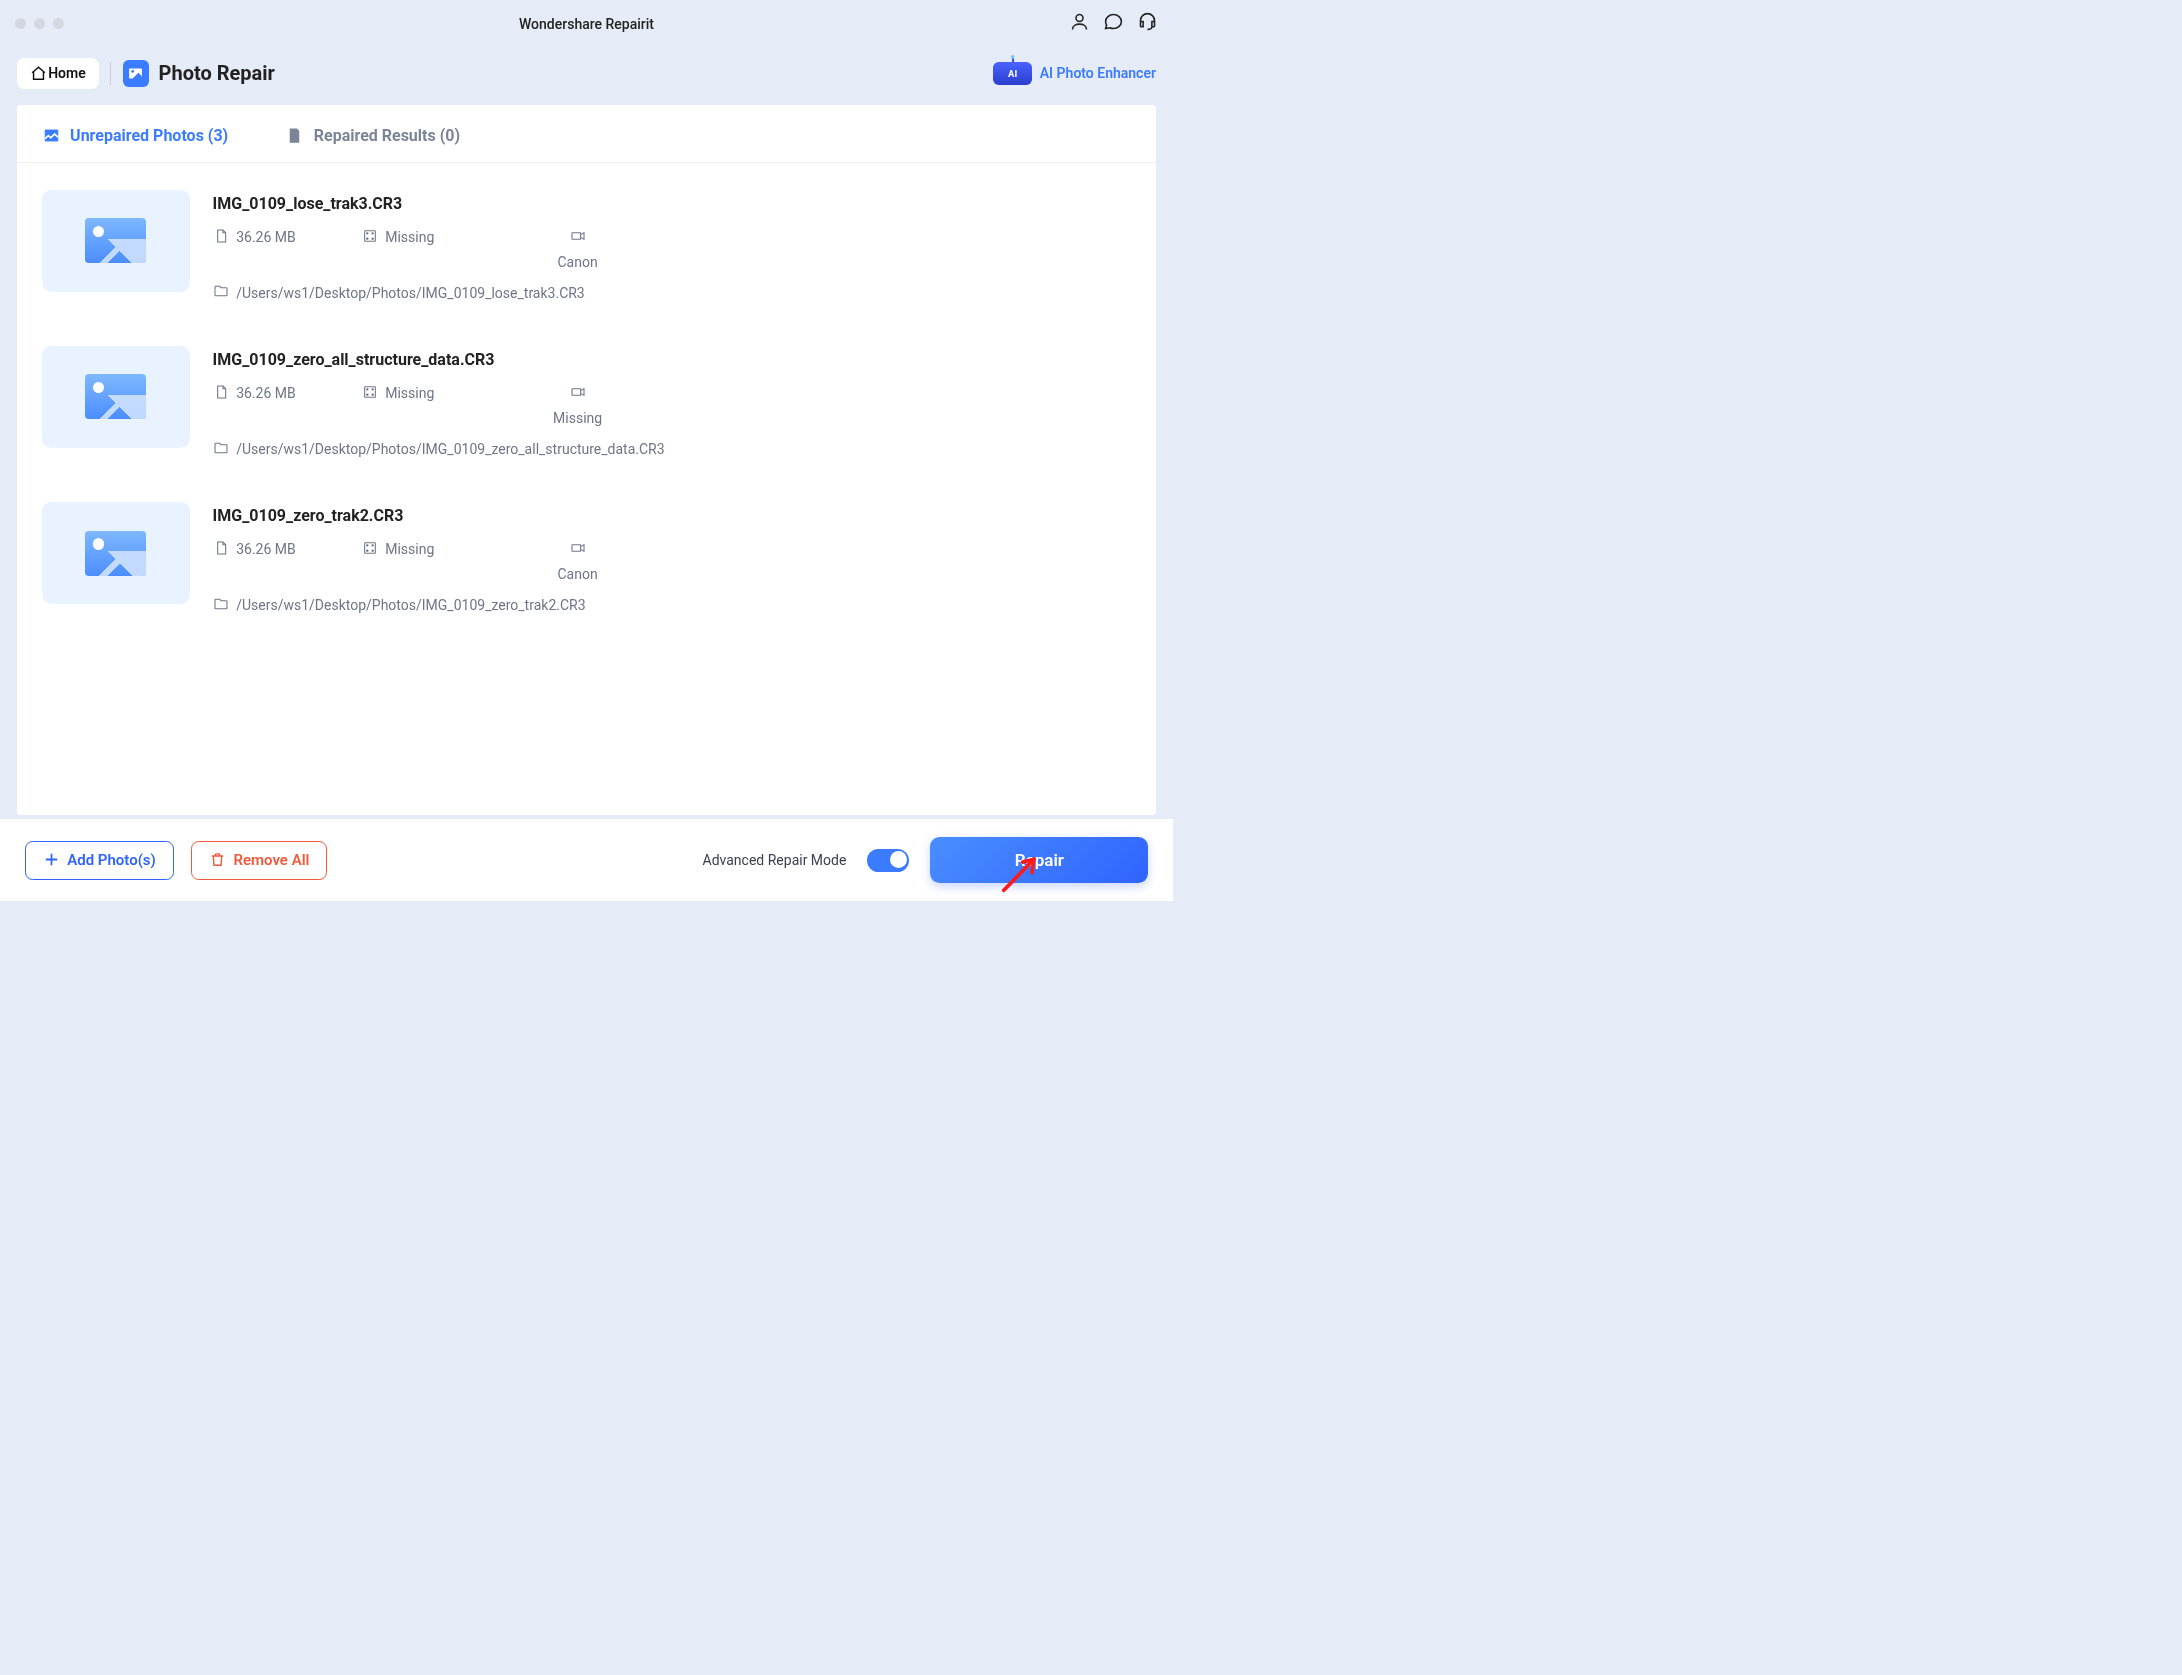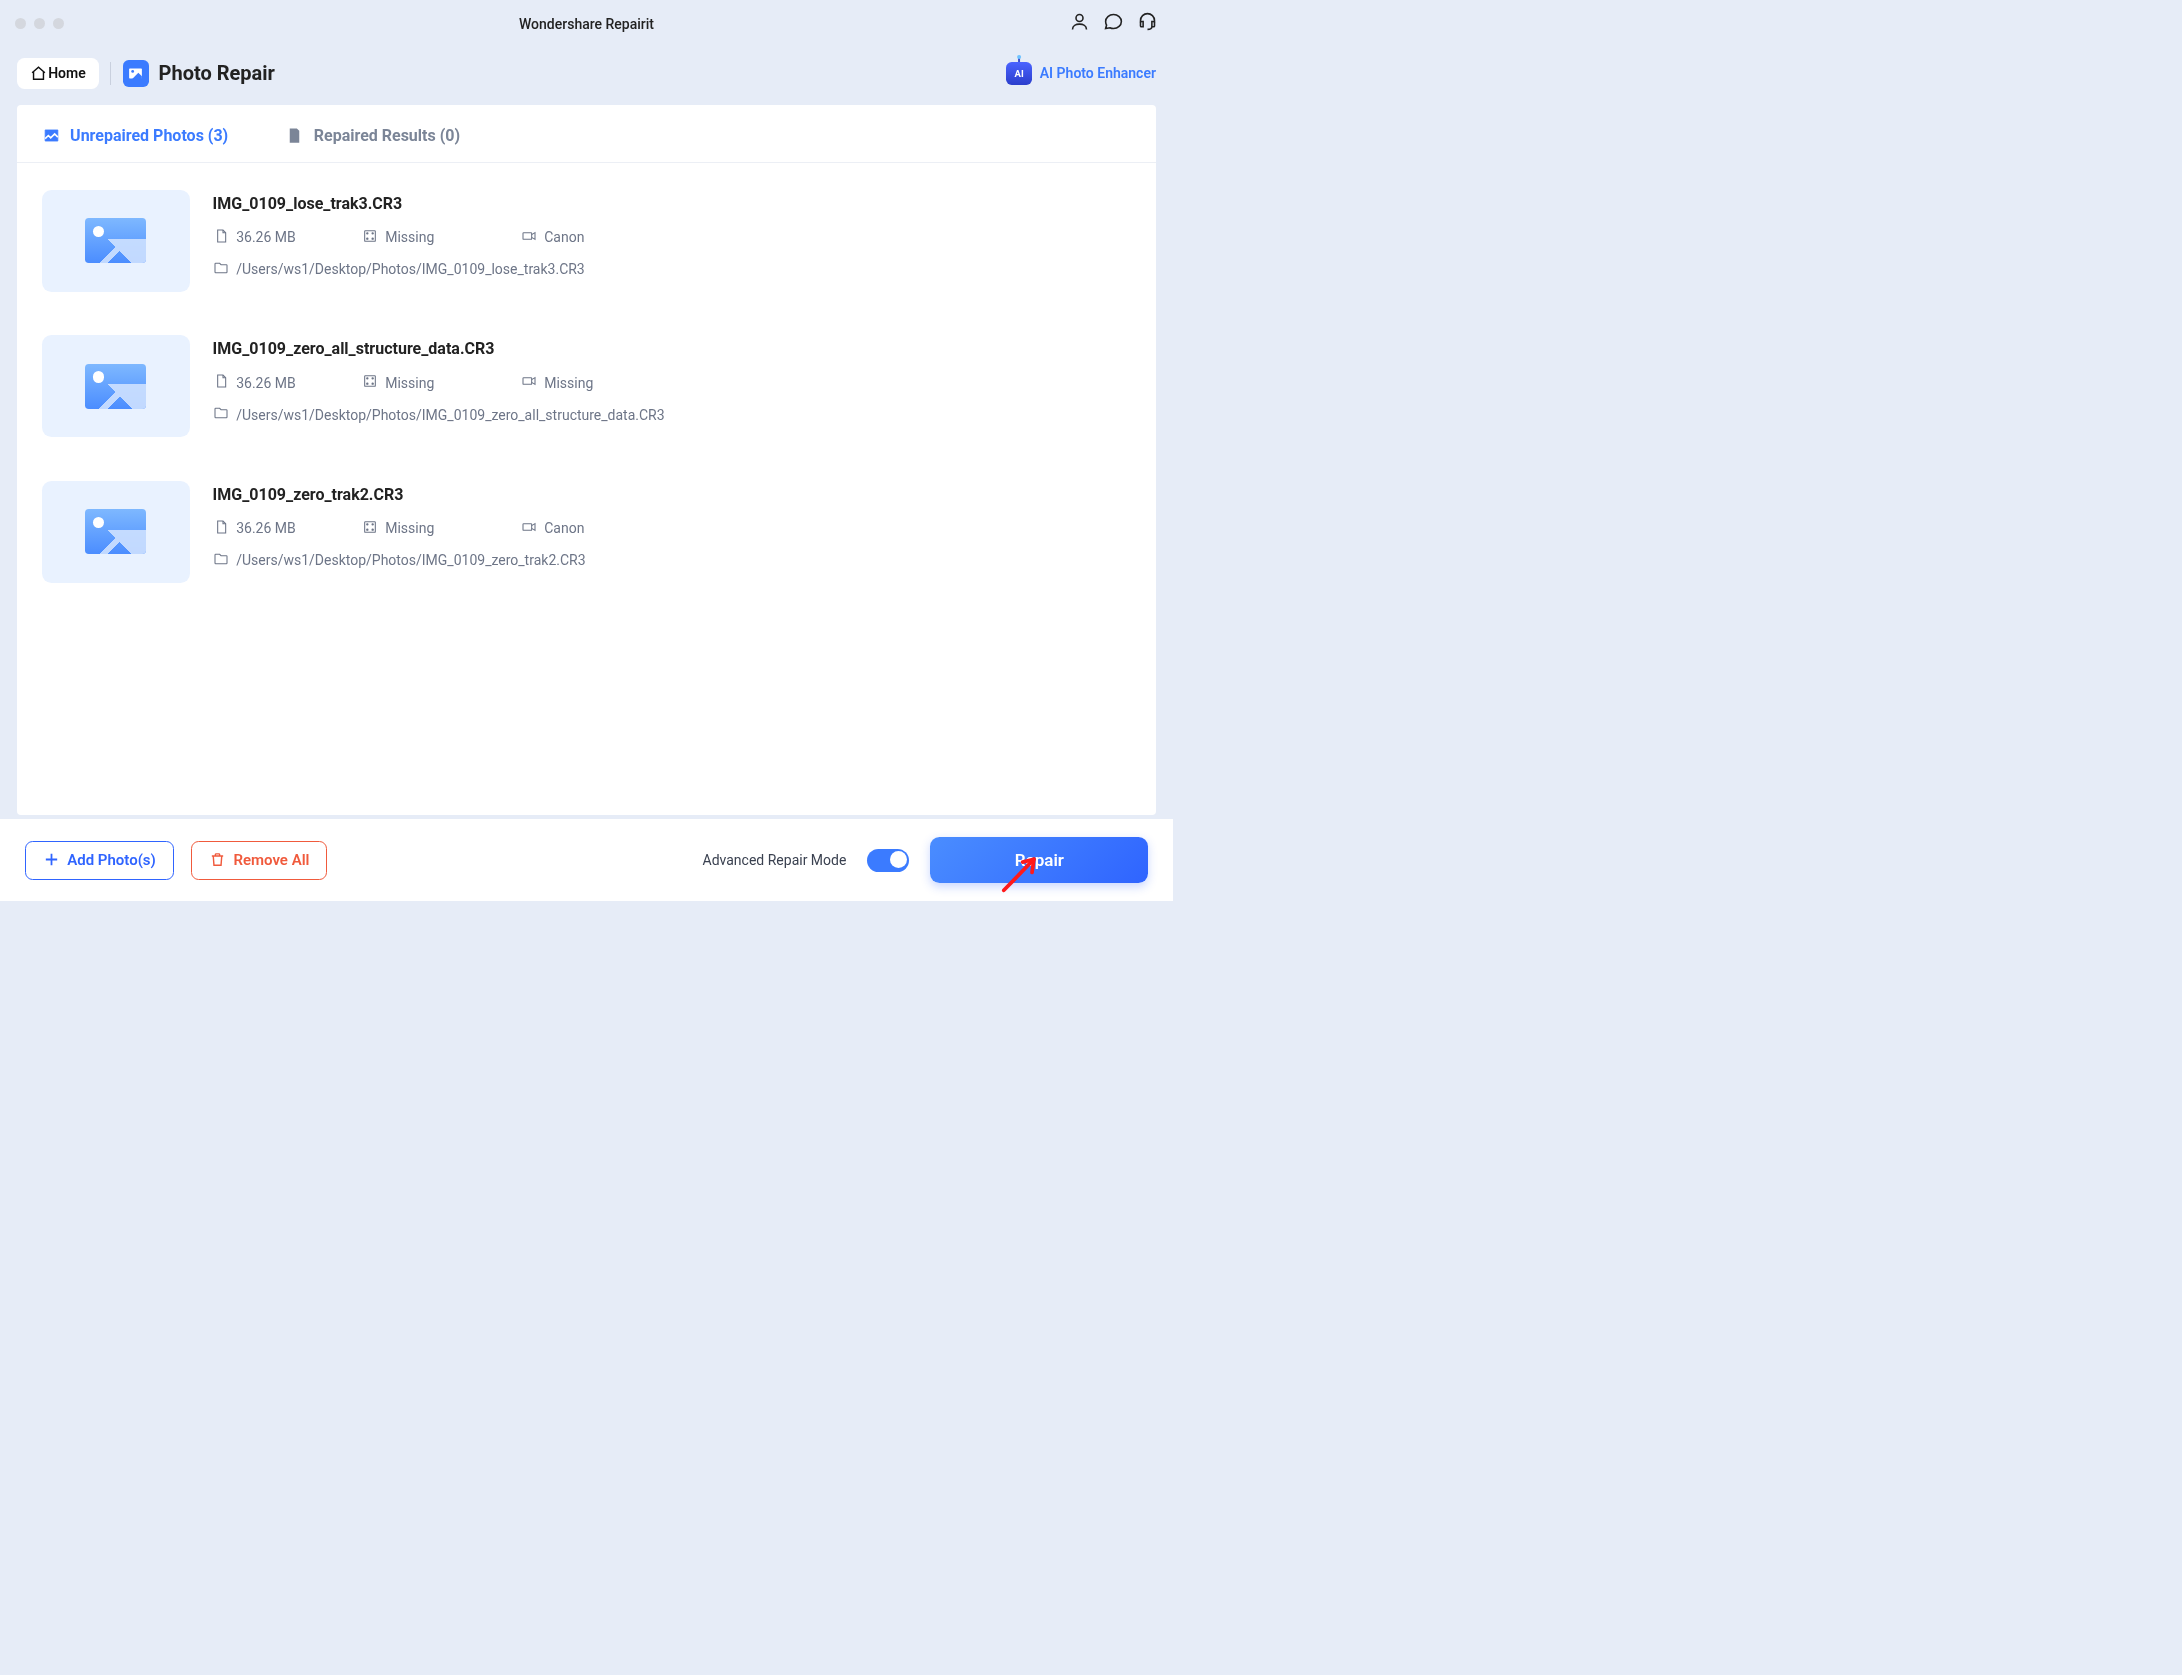--- a/index.html
+++ b/index.html
@@ -62,21 +62,21 @@
   }
   .module-badge svg { width: 17px; height: 17px; fill:#fff; }
   .module-title { margin-left: 9.5px; font-size: 20px; font-weight: 700; color:#222; }
   .ai-link {
     margin-left: auto;
     display:flex; align-items:center; gap:7.6px;
     color:#3b7bff; font-weight:600; font-size:14px;
     cursor:pointer;
   }
   .ai-icon {
-    width:26px; height:23px; border-radius:5.7px;
+    width:39px; height:23px; border-radius:5.7px;
     background: linear-gradient(180deg,#4a63ff,#2b3ecc);
     display:flex; align-items:center; justify-content:center;
     position:relative;
   }
   .ai-icon::before {
     content:""; position:absolute; top:-4.7px; left:50%; transform:translateX(-50%);
     width:1.9px; height:4.7px; background:#3b4dcc;
   }
   .ai-icon::after {
     content:""; position:absolute; top:-6.6px; left:50%; transform:translateX(-50%);
@@ -149,21 +149,21 @@
   }
 
   .info { flex:1; min-width:0; padding-top:3.8px;}
   .file-name { font-size:16px; font-weight:700; color:#222; margin-bottom:15px;}
   .meta-line {
     display:flex; gap:17px; align-items:flex-start;
     font-size:14px; color:#6d7587; margin-bottom:13.2px;
   }
   .meta { display:flex; align-items:center; gap:7.6px; min-width: 132px;}
   .meta.dim { min-width: 142px; }
-  .meta.cam { min-width: 114px; }
+  .meta.cam { min-width: 114px; flex-direction: column; }
   .meta svg { width:16px; height:16px; stroke:#6d7587; fill:none; stroke-width:1.6;}
   .path-line {
     display:flex; align-items:center; gap:7.6px;
     font-size:14px; color:#6d7587;
   }
   .path-line svg { width:16px; height:16px; stroke:#6d7587; fill:none; stroke-width:1.6;}
 
   
   .footer {
     position:absolute;

